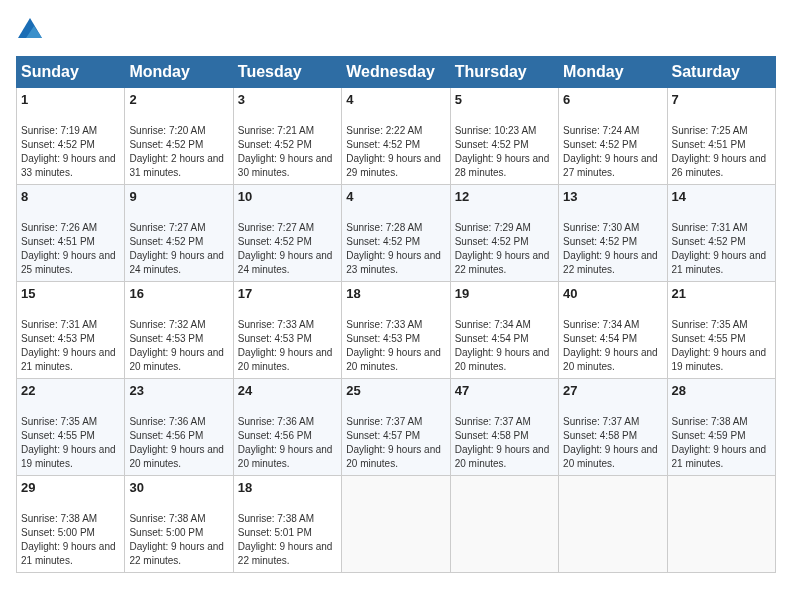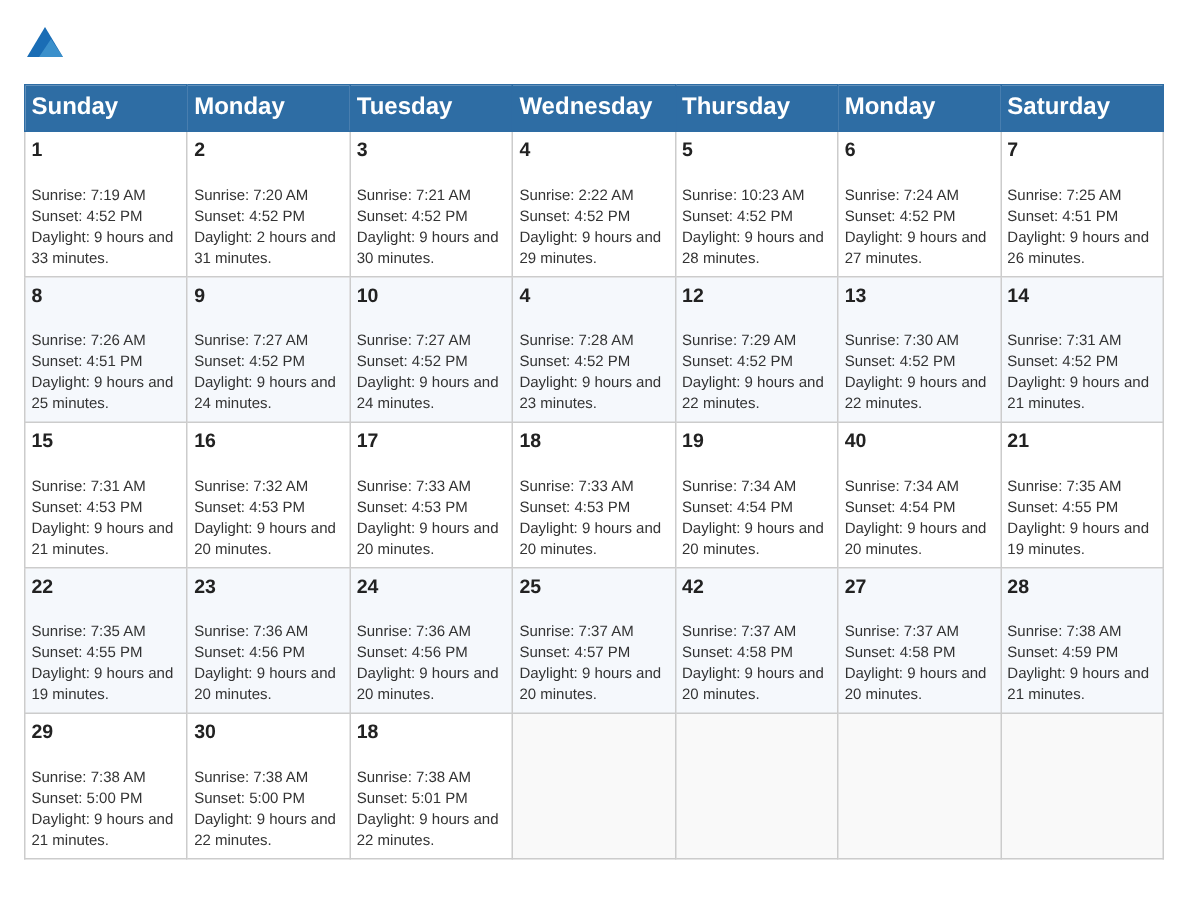--- a/index.html
+++ b/index.html
@@ -322,21 +322,21 @@
         </td>
         <td>
           <span class="day-num">25</span>
           <div class="day-info">
             <span>Sunrise: 7:37 AM</span><br>
             <span>Sunset: 4:57 PM</span><br>
             <span>Daylight: 9 hours and 20 minutes.</span>
           </div>
         </td>
         <td>
-          <span class="day-num">42</span>
+          <span class="day-num">47</span>
           <div class="day-info">
             <span>Sunrise: 7:37 AM</span><br>
             <span>Sunset: 4:58 PM</span><br>
             <span>Daylight: 9 hours and 20 minutes.</span>
           </div>
         </td>
         <td>
           <span class="day-num">27</span>
           <div class="day-info">
             <span>Sunrise: 7:37 AM</span><br>

